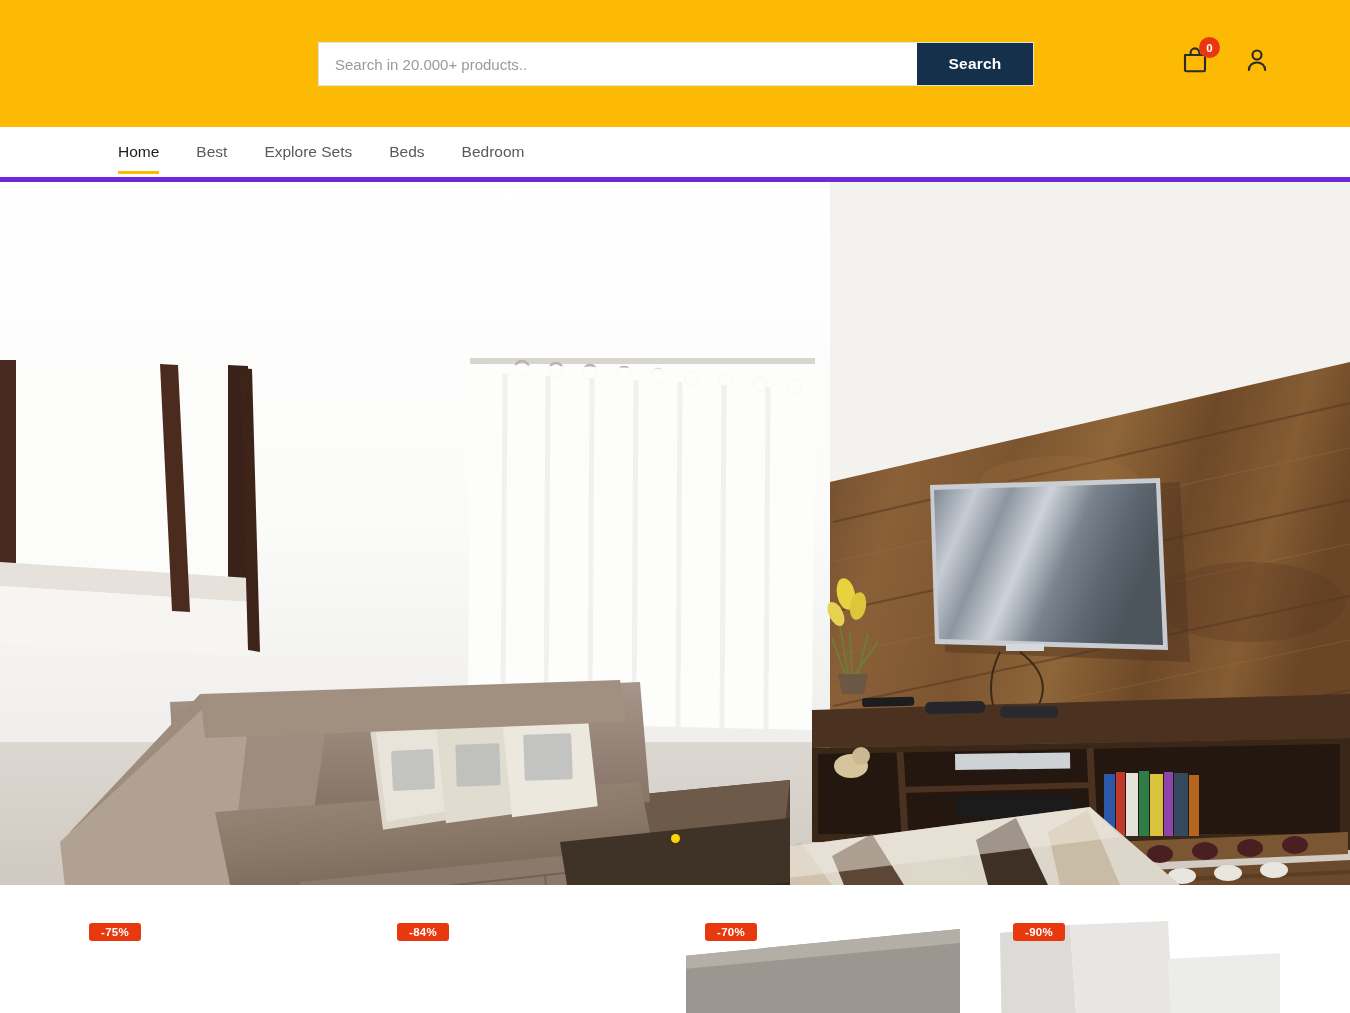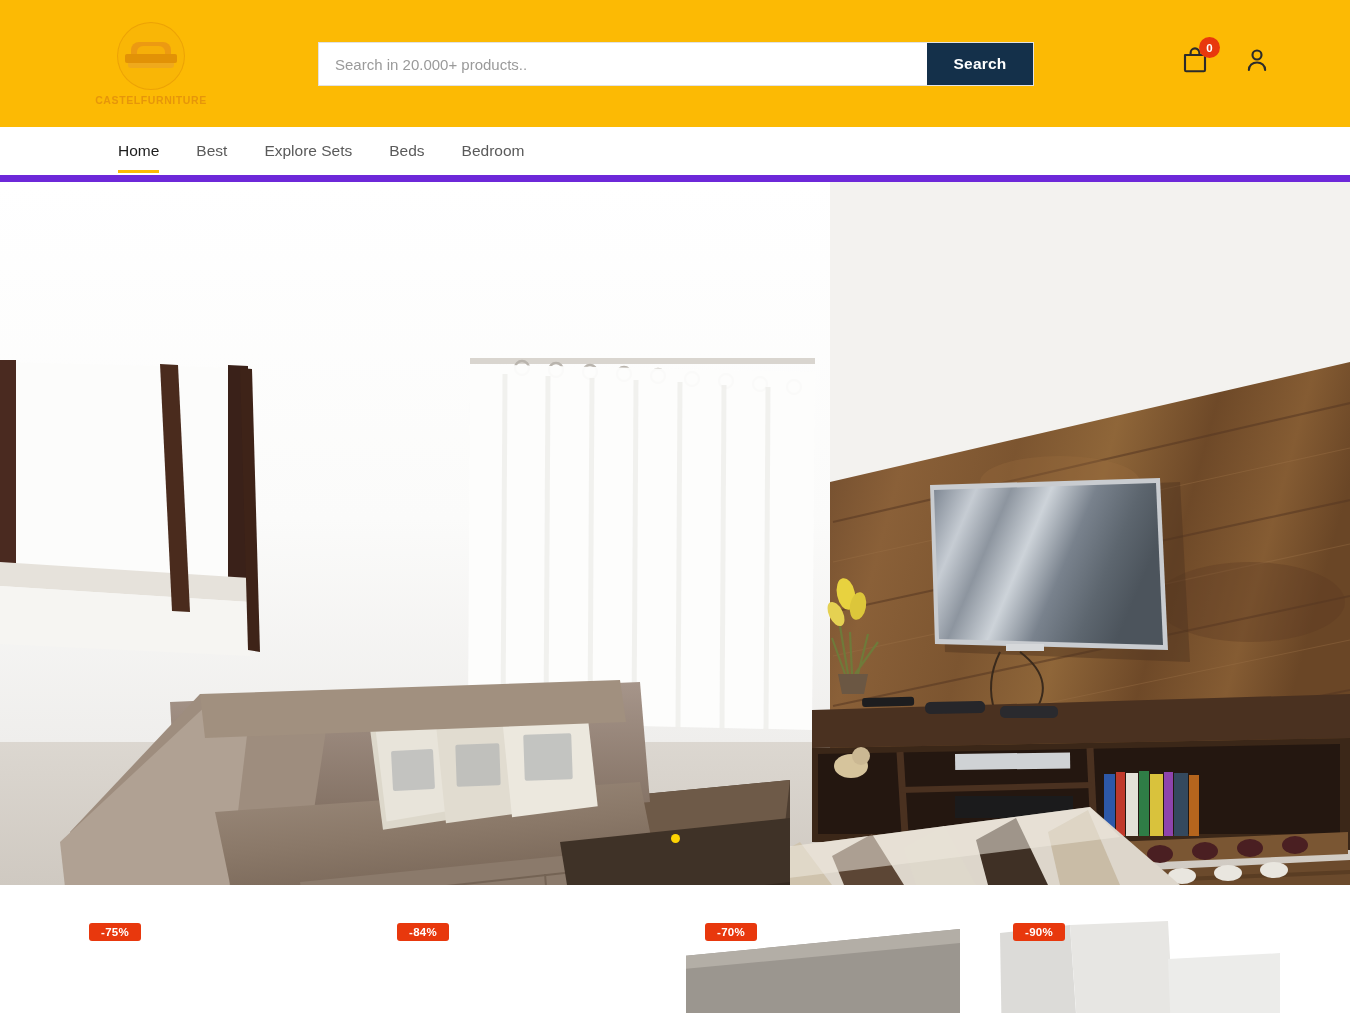--- a/index.html
+++ b/index.html
@@ -57,21 +57,21 @@
     display: flex; background: #fff;
     border: 1px solid #e2e2e2; overflow: hidden;
   }
   .search-input {
     flex: 1; border: none; outline: none; padding: 14px 16px;
     font-family: "Liberation Sans", sans-serif; font-size: 15px; color: #333;
     background: #fff;
   }
   .search-input::placeholder { color: #9a9a9a; }
   .search-btn {
-    width: 106px; background: #14304A; color: #fff; border: none;
+    width: 116px; background: #14304A; color: #fff; border: none;
     font-family: "Liberation Sans", sans-serif;
     font-size: 15.5px; font-weight: 700; cursor: pointer;
     letter-spacing: 0.2px;
   }
 
   .header-actions {
     position: absolute; right: 78px; top: 45px;
     display: flex; align-items: center; gap: 32px;
   }
   .icon-btn { position: relative; cursor: pointer; line-height: 0; }
@@ -79,21 +79,21 @@
     position: absolute; top: -8px; right: -10px;
     min-width: 21px; height: 21px; padding: 0 4px;
     background: #E8380D; color: #fff; border-radius: 50%;
     font-size: 11.5px; font-weight: 700;
     display: flex; align-items: center; justify-content: center;
   }
 
   
   .nav {
     width: 1350px; height: 55px; background: #fff;
-    border-bottom: 7px solid #6d28d9;
+    border-bottom: 5px solid #6d28d9;
     display: flex; align-items: center; padding-left: 118px;
   }
   .nav-item {
     position: relative; height: 55px; display: flex; align-items: center;
     margin-right: 37px; font-size: 15.5px; color: #5a5a5a; cursor: pointer;
   }
   .nav-item.active { color: #1c1c1c; font-weight: 400; }
   .nav-item.active::after {
     content: ""; position: absolute; left: 0; bottom: 6px;
     width: 100%; height: 3px; background: #FCBA04;
@@ -131,30 +131,20 @@
     padding: 3px 12px; border-radius: 3px; letter-spacing: .3px;
   }
   .prod-img { position: absolute; inset: 0; }
   .prod-img svg { width: 100%; height: 100%; display: block; }
 </style>
 </head>
 <body>
 
 <div class="header">
 
-  <div class="logo-wrap">
-    <div class="logo-circle">
-      <div class="bed-icon">
-        <div class="bed-head"></div>
-        <div class="bed-base"></div>
-        <div class="bed-foot"></div>
-      </div>
-    </div>
-    <div class="logo-text">CASTELFURNITURE</div>
-  </div>
 
   <div class="search-wrap">
     <input class="search-input" type="text" placeholder="Search in 20.000+ products.." style="">
     <button class="search-btn">Search</button>
   </div>
 
   <div class="header-actions">
     <div class="icon-btn">
       <svg width="30" height="30" viewBox="0 0 24 24" fill="none" stroke="#2b2b2b" stroke-width="1.7" stroke-linecap="round" stroke-linejoin="round">
         <path d="M4 8h16v12a1 1 0 0 1-1 1H5a1 1 0 0 1-1-1V8z"></path>

